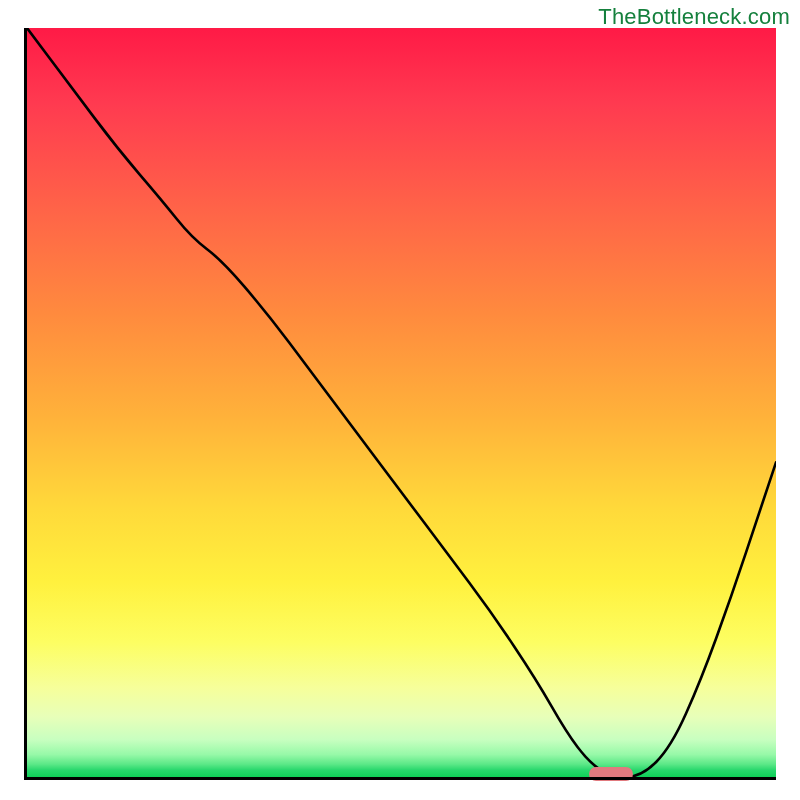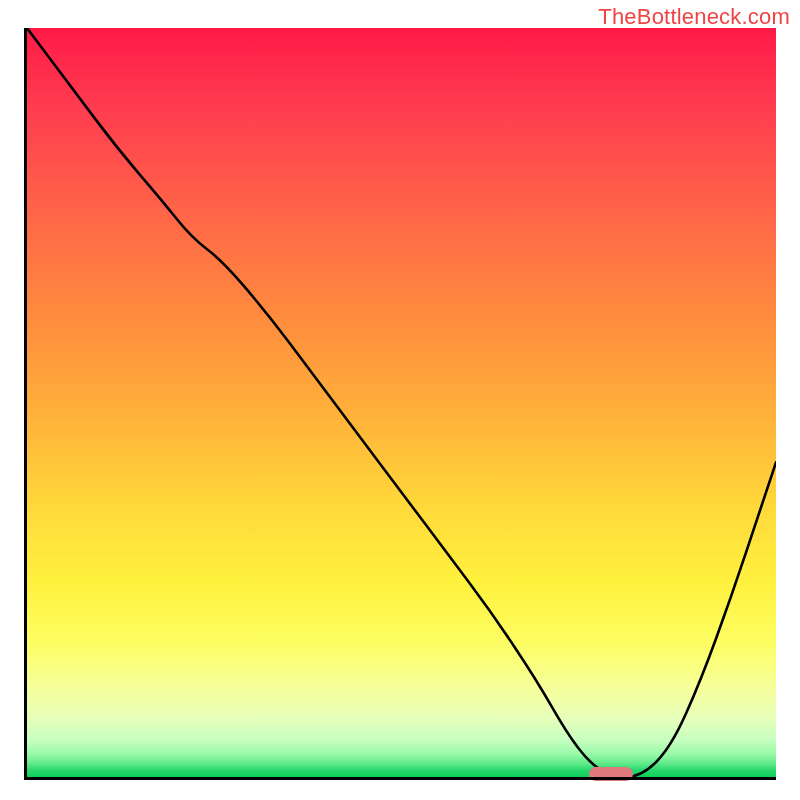--- a/index.html
+++ b/index.html
@@ -13,21 +13,21 @@
   }
   .outer {
     position: relative;
     width: 800px;
     height: 800px;
   }
   .watermark {
     position: absolute;
     top: 4px;
     right: 10px;
-    color: #ef4444;
+    color: #15803d;
     font-size: 22px;
     letter-spacing: 0.2px;
     font-weight: 500;
     z-index: 10;
   }
   .frame {
     position: absolute;
     left: 24px;
     top: 28px;
     width: 752px;

